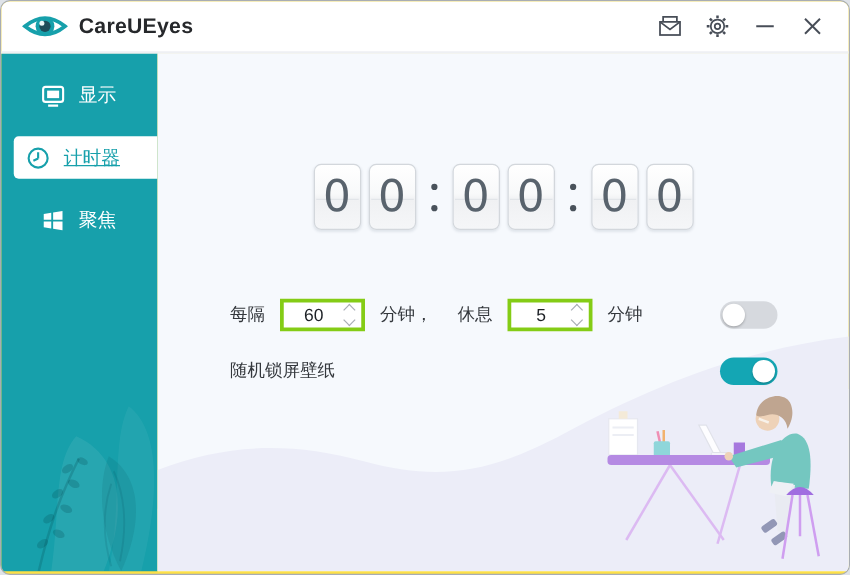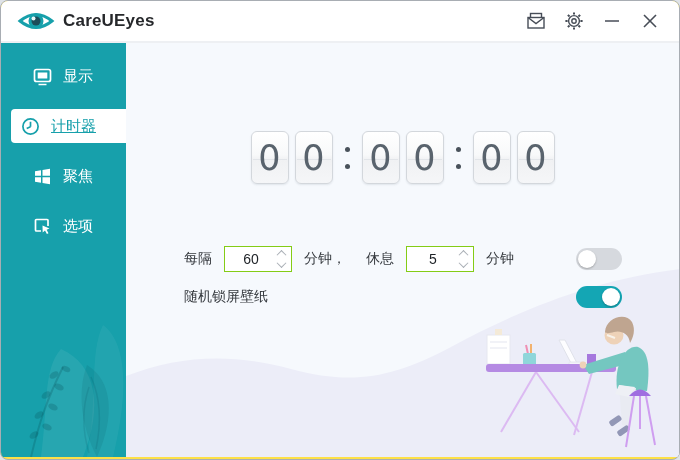--- a/index.html
+++ b/index.html
@@ -60,27 +60,27 @@
     content:"";position:absolute;left:1px;right:1px;top:52%;height:1px;background:#e2e5e9;
   }
   .digit-card span{position:relative;z-index:1;}
   .colon{display:flex;flex-direction:column;gap:12px;}
   .colon i{width:5px;height:5px;border-radius:50%;background:#49525b;}
   
   .row{
     position:absolute;left:58px;right:57px;display:flex;align-items:center;
     font-size:14px;color:#34383d;
   }
-  .row1{top:203px;}
+  .row1{top:188px;}
   .row2{top:243px;}
   .row .grow{flex:1;}
   .lbl{white-space:nowrap;}
   .spinbox{
-    width:68px;height:26px;border:1px solid #84cc16;background:#ffffff;
-    display:flex;align-items:center;margin:0 12px;cursor:text;
+    width:68px;height:26px;border:3px solid #84cc16;background:#ffffff;
+    display:flex;align-items:center;margin:8px 12px;cursor:text;
   }
   .spin-val{flex:1;text-align:center;font-size:14px;color:#1d2126;padding-left:6px;}
   .spin-btns{width:20px;height:100%;display:flex;flex-direction:column;
     align-items:center;justify-content:center;gap:4px;cursor:pointer;}
   .chev{width:7px;height:7px;border-right:1.5px solid #a9aeb5;border-bottom:1.5px solid #a9aeb5;}
   .chev.up{transform:rotate(-135deg) translate(-1px,-1px);}
   .chev.down{transform:rotate(45deg) translate(-1px,-1px);}
   
   .toggle{
     width:46px;height:22px;border-radius:11px;background:#d6d9de;
@@ -175,29 +175,20 @@
           <svg viewBox="0 0 19 19" width="19" height="19" fill="currentColor">
             <polygon points="2,4.2 8,3.2 8,8.8 2,8.8"></polygon>
             <polygon points="9.5,3 17,1.8 17,8.8 9.5,8.8"></polygon>
             <polygon points="2,10.2 8,10.2 8,15.8 2,14.8"></polygon>
             <polygon points="9.5,10.2 17,10.2 17,17.2 9.5,16"></polygon>
           </svg>
         </span>
         <span>聚焦</span>
       </div>
 
-      <div class="nav-item">
-        <span class="icon">
-          <svg viewBox="0 0 19 19" width="19" height="19" stroke="currentColor" fill="none" stroke-width="1.7">
-            <path d="M15,9 L15,3.5 Q15,2.5 14,2.5 L3.5,2.5 Q2.5,2.5 2.5,3.5 L2.5,13 Q2.5,14 3.5,14 L8,14"></path>
-            <path d="M9.5,8.5 L16.5,11.5 L13.6,12.7 L15.5,16.2 L13.9,17.1 L12,13.6 L9.7,15.5 Z" fill="currentColor" stroke="none"></path>
-          </svg>
-        </span>
-        <span>选项</span>
-      </div>
 
 
       <svg class="leaves" width="125" height="150" viewBox="0 0 125 150">
         <path d="M60,42 C96,58 102,100 82,150 L40,150 C47,100 42,62 60,42 Z" fill="rgba(255,255,255,0.07)"></path>
         <path d="M102,18 C126,36 128,84 112,150 L86,150 C97,94 88,46 102,18 Z" fill="rgba(255,255,255,0.05)"></path>
         <path d="M86,58 C112,74 114,110 96,150 C80,120 76,84 86,58 Z" fill="rgba(0,60,70,0.10)"></path>
         <path d="M90,70 C100,92 100,118 95,142 M88,80 C80,104 82,126 88,146" stroke="rgba(0,60,70,0.12)" stroke-width="1.5" fill="none"></path>
         <path d="M30,150 C38,116 46,92 62,60" stroke="rgba(0,60,70,0.20)" stroke-width="2" fill="none"></path>
         <g fill="rgba(0,60,70,0.20)">
           <ellipse cx="33" cy="128" rx="5" ry="3" transform="rotate(-35 33 128)"></ellipse>

